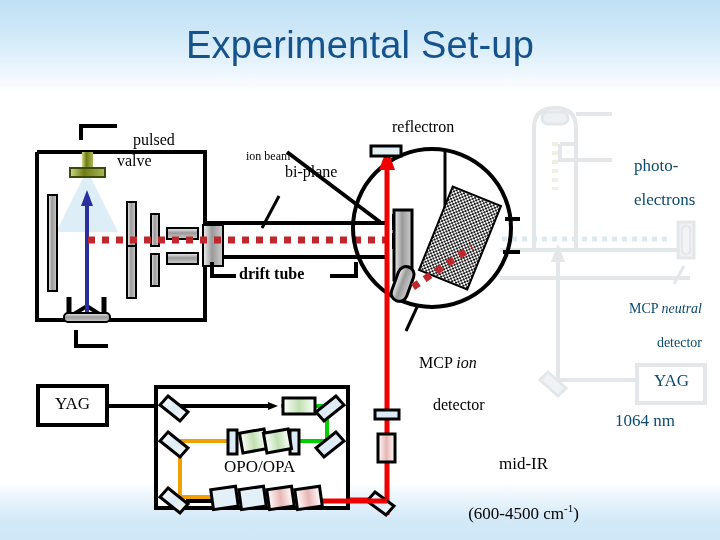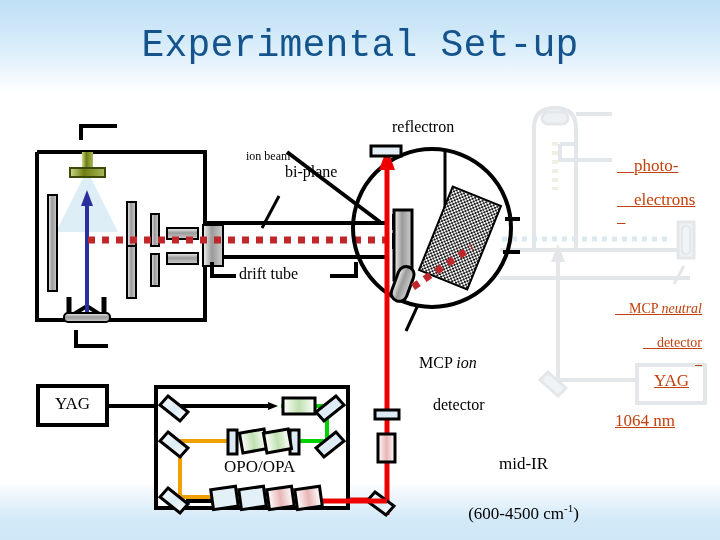--- a/index.html
+++ b/index.html
@@ -17,32 +17,32 @@
   }
   .bg-bottom{
     position:absolute;left:0;bottom:0;width:720px;height:58px;
     background:linear-gradient(to bottom,#ffffff 0%,#e9f4fc 30%,#d3e9f8 65%,#cfe7f7 100%);
   }
 
   
   .title{
     position:absolute;left:0;top:24px;width:720px;text-align:center;
     font-size:38px;color:#14538c;letter-spacing:.2px;
-    font-family:Liberation Mono, monospace;
+    font-family:Liberation Sans, sans-serif;
   }
 
   
   svg.layer{position:absolute;left:0;top:0;width:720px;height:540px;overflow:visible;}
 
   
   .lbl{
     position:absolute;color:#000;font-size:15px;line-height:17px;
     font-family:"Liberation Serif", serif;white-space:pre;
   }
-  .ghost{color:#c2410c;text-decoration:underline;}
+  .ghost{color:#0c4a6e;}
 </style>
 </head>
 <body>
 
 <div id="stage">
 
   <div class="bg-top"></div>
   <div class="bg-bottom"></div>
 
   <div class="title">Experimental Set-up</div>
@@ -285,28 +285,32 @@
         </g>
       <g transform="rotate(-8 280 498)">
           <rect x="268" y="488" width="25" height="20" fill="url(#crystalRed)" stroke="#000" stroke-width="3"></rect>
         </g>
       <g transform="rotate(-8 308 498)">
           <rect x="296" y="488" width="25" height="20" fill="url(#crystalRed)" stroke="#000" stroke-width="3"></rect>
         </g>
     </g>
   </svg>
 
+  <div class="lbl" style="left:117px;top:108px;font-size:16px;line-height:21px;">
+    <span style="white-space:pre-line">pulsed
+valve</span>
+  </div>
 
   <div class="lbl" style="left:285px;top:130px;font-size:16px;margin-top:33px;">bi-plane</div>
 
   <div class="lbl" style="left:392px;top:118px;font-size:16px;">reflectron</div>
 
   <div class="lbl" style="left:246px;top:148px;font-size:12px;">ion beam</div>
 
-  <div class="lbl" style="left:239px;top:265px;font-size:16px;">drift tube</div>
+  <div class="lbl" style="left:239px;top:265px;font-size:16px;font-weight:bold;">drift tube</div>
 
 
   <div class="lbl" style="left:403px;top:331px;font-size:16px;line-height:21px;">
     <span>MCP </span><em style="font-style:italic">ion</em><br>
     <span style="margin-left:14px;display:inline-block">detector</span>
   </div>
 
   <div class="lbl" style="left:55px;top:395px;font-size:17px;">YAG</div>
 
   <div class="lbl" style="left:224px;top:458px;font-size:17px;">OPO/OPA</div>

